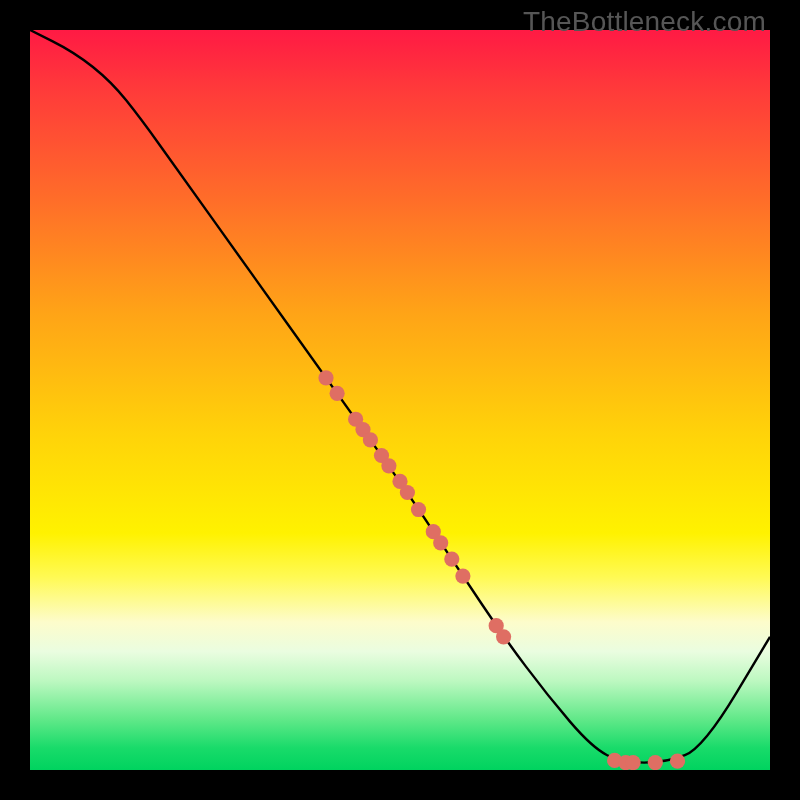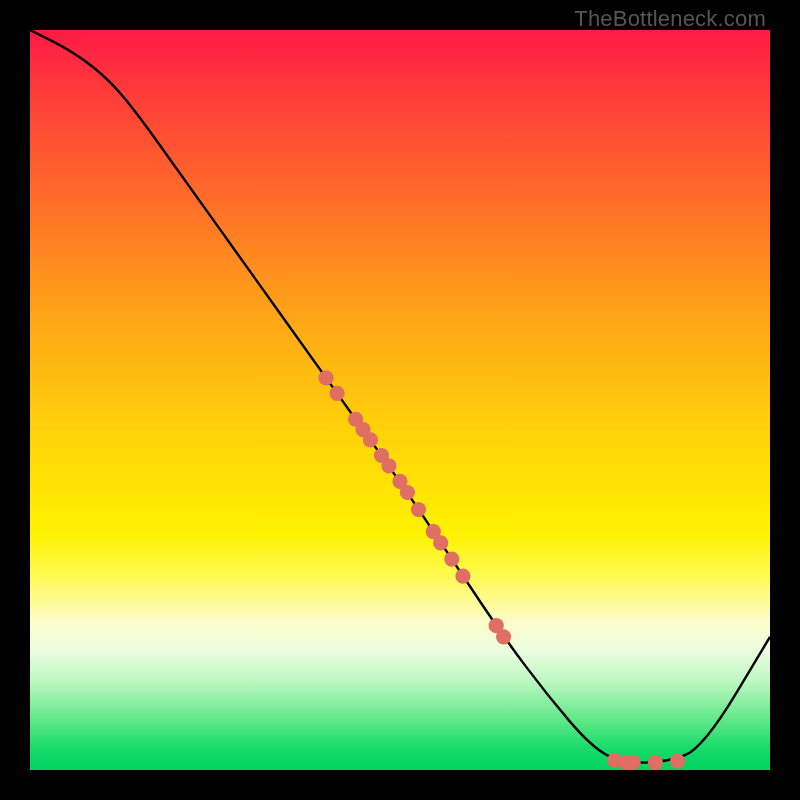--- a/index.html
+++ b/index.html
@@ -23,21 +23,21 @@
       #bcf8c0 88%,
       #63e98a 93%,
       #19db6a 97%,
       #00d35f 100%);
   }
   .watermark {
     position: absolute;
     top: 6px;
     right: 34px;
     font-family: Arial, Helvetica, sans-serif;
-    font-size: 22px;
+    font-size: 28px;
     font-weight: 500;
     color: #565656;
     letter-spacing: 0.2px;
   }
   svg.plot {
     position: absolute;
     left: 0; top: 0;
     width: 740px;
     height: 740px;
   }

